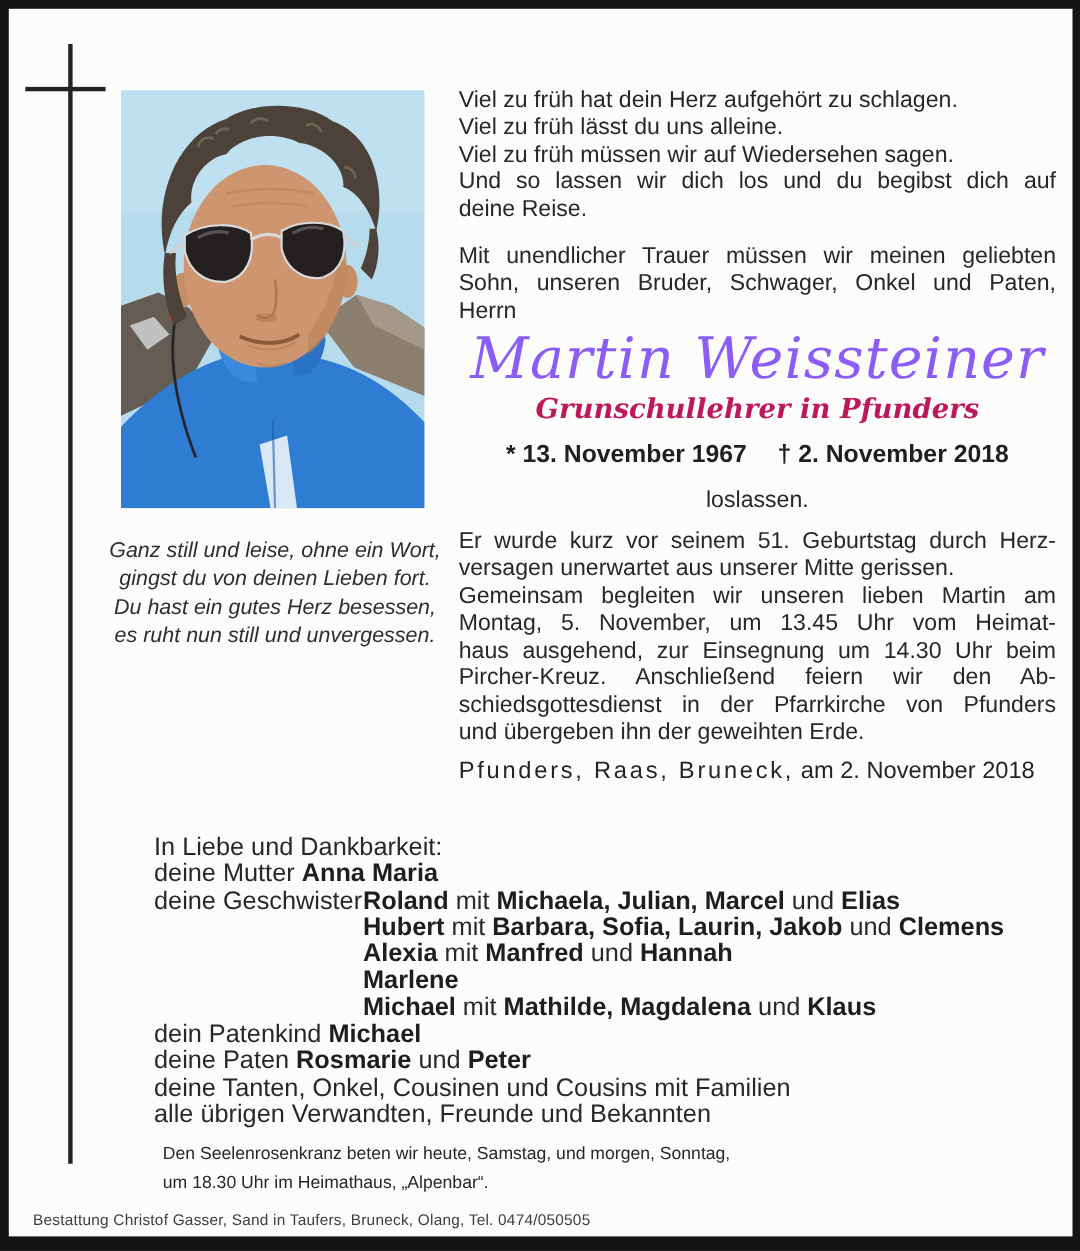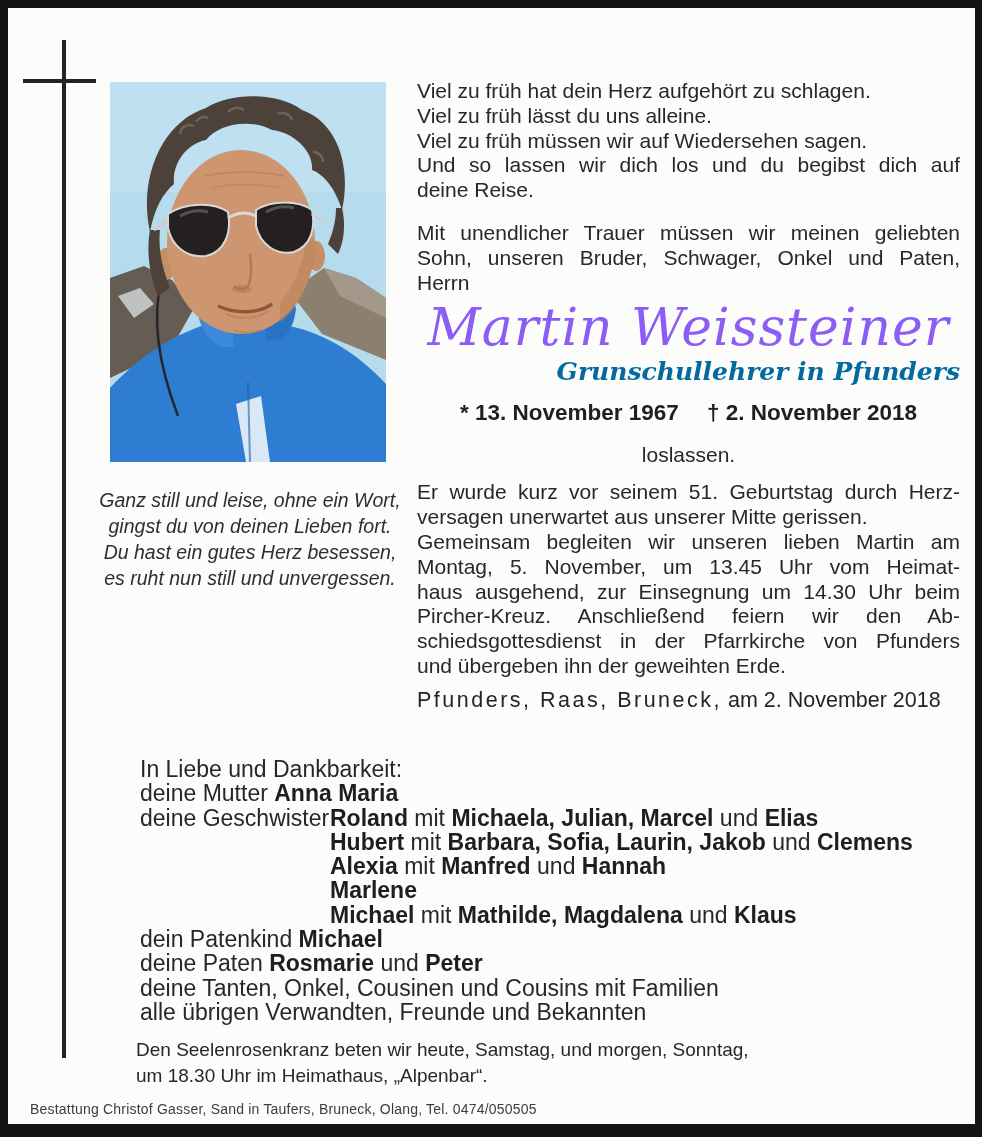--- a/index.html
+++ b/index.html
@@ -18,36 +18,36 @@
   .quote{position:absolute;left:90px;top:479px;width:304px;text-align:center;
          font-style:italic;font-size:19.5px;line-height:26px;color:#2e2e2e;}
 
   
   .col{position:absolute;left:409px;top:71px;width:543px;}
   .poem,.intro,.bodytxt{font-size:21px;line-height:24.8px;}
   .jl{text-align:justify;text-align-last:justify;}
   .intro{margin-top:18px;}
   .name{margin-top:5px;text-align:center;font-family:"DejaVu Serif",serif;font-style:italic;
         font-size:52px;line-height:55px;color:#8b5cf6;letter-spacing:1px;white-space:nowrap;}
-  .title{margin-top:2px;text-align:right;font-family:"DejaVu Serif",serif;font-style:italic;
-         font-weight:bold;font-size:25px;line-height:30px;color:#0369a1;}
+  .title{margin-top:2px;text-align:center;font-family:"DejaVu Serif",serif;font-style:italic;
+         font-weight:bold;font-size:25px;line-height:30px;color:#be185d;}
   .dates{margin-top:13px;display:flex;justify-content:center;gap:28px;
          font-weight:bold;font-size:22.5px;color:#1f1f1f;white-space:nowrap;}
   .motto{margin-top:17px;text-align:center;font-size:21px;}
   .bodytxt{margin-top:13px;}
   .dateline{margin-top:9px;font-size:21.5px;white-space:nowrap;color:#242424;}
   .dateline .spaced{letter-spacing:2.5px;margin-top:28px;}
 
   
   .family{position:absolute;left:132px;top:749px;width:800px;font-size:23px;line-height:24.3px;}
   .sibrow{display:flex;}
   .siblabel{flex:0 0 190px;width:190px;}
   .family b,.sibnames b{font-weight:bold;color:#1e1e1e;}
 
-  .rosary{position:absolute;left:128px;top:1029px;width:800px;font-size:19px;line-height:25.5px;}
+  .rosary{position:absolute;left:140px;top:1029px;width:800px;font-size:16px;line-height:25.5px;}
 
   .footer{position:absolute;left:22px;top:1093px;font-size:14px;color:#3d3d3d;letter-spacing:.2px;}
 </style>
 </head>
 <body>
 
 <div class="stage">
   <div class="card">
 
     <div>

